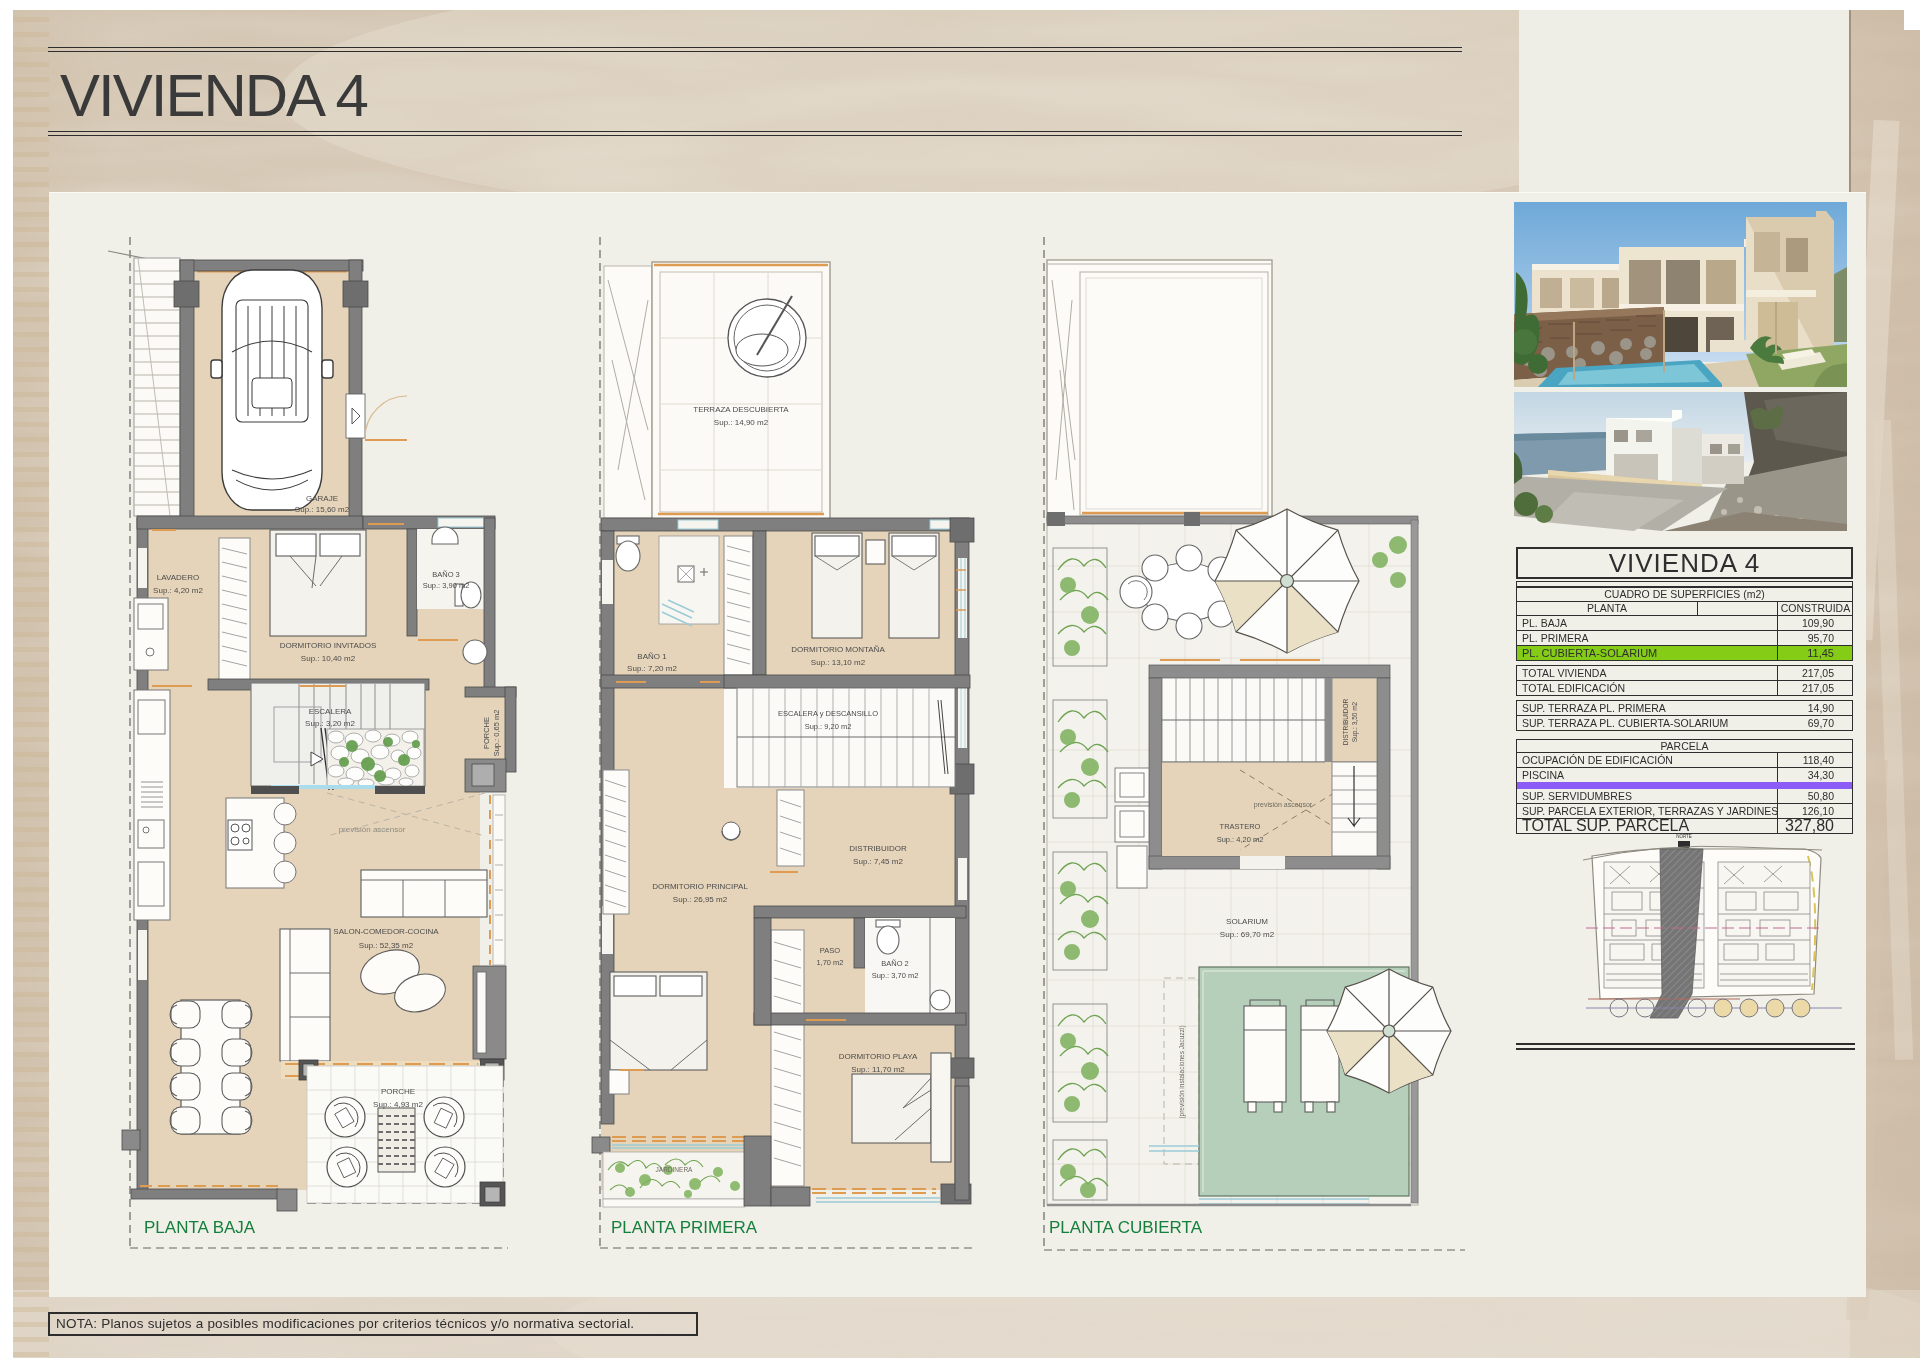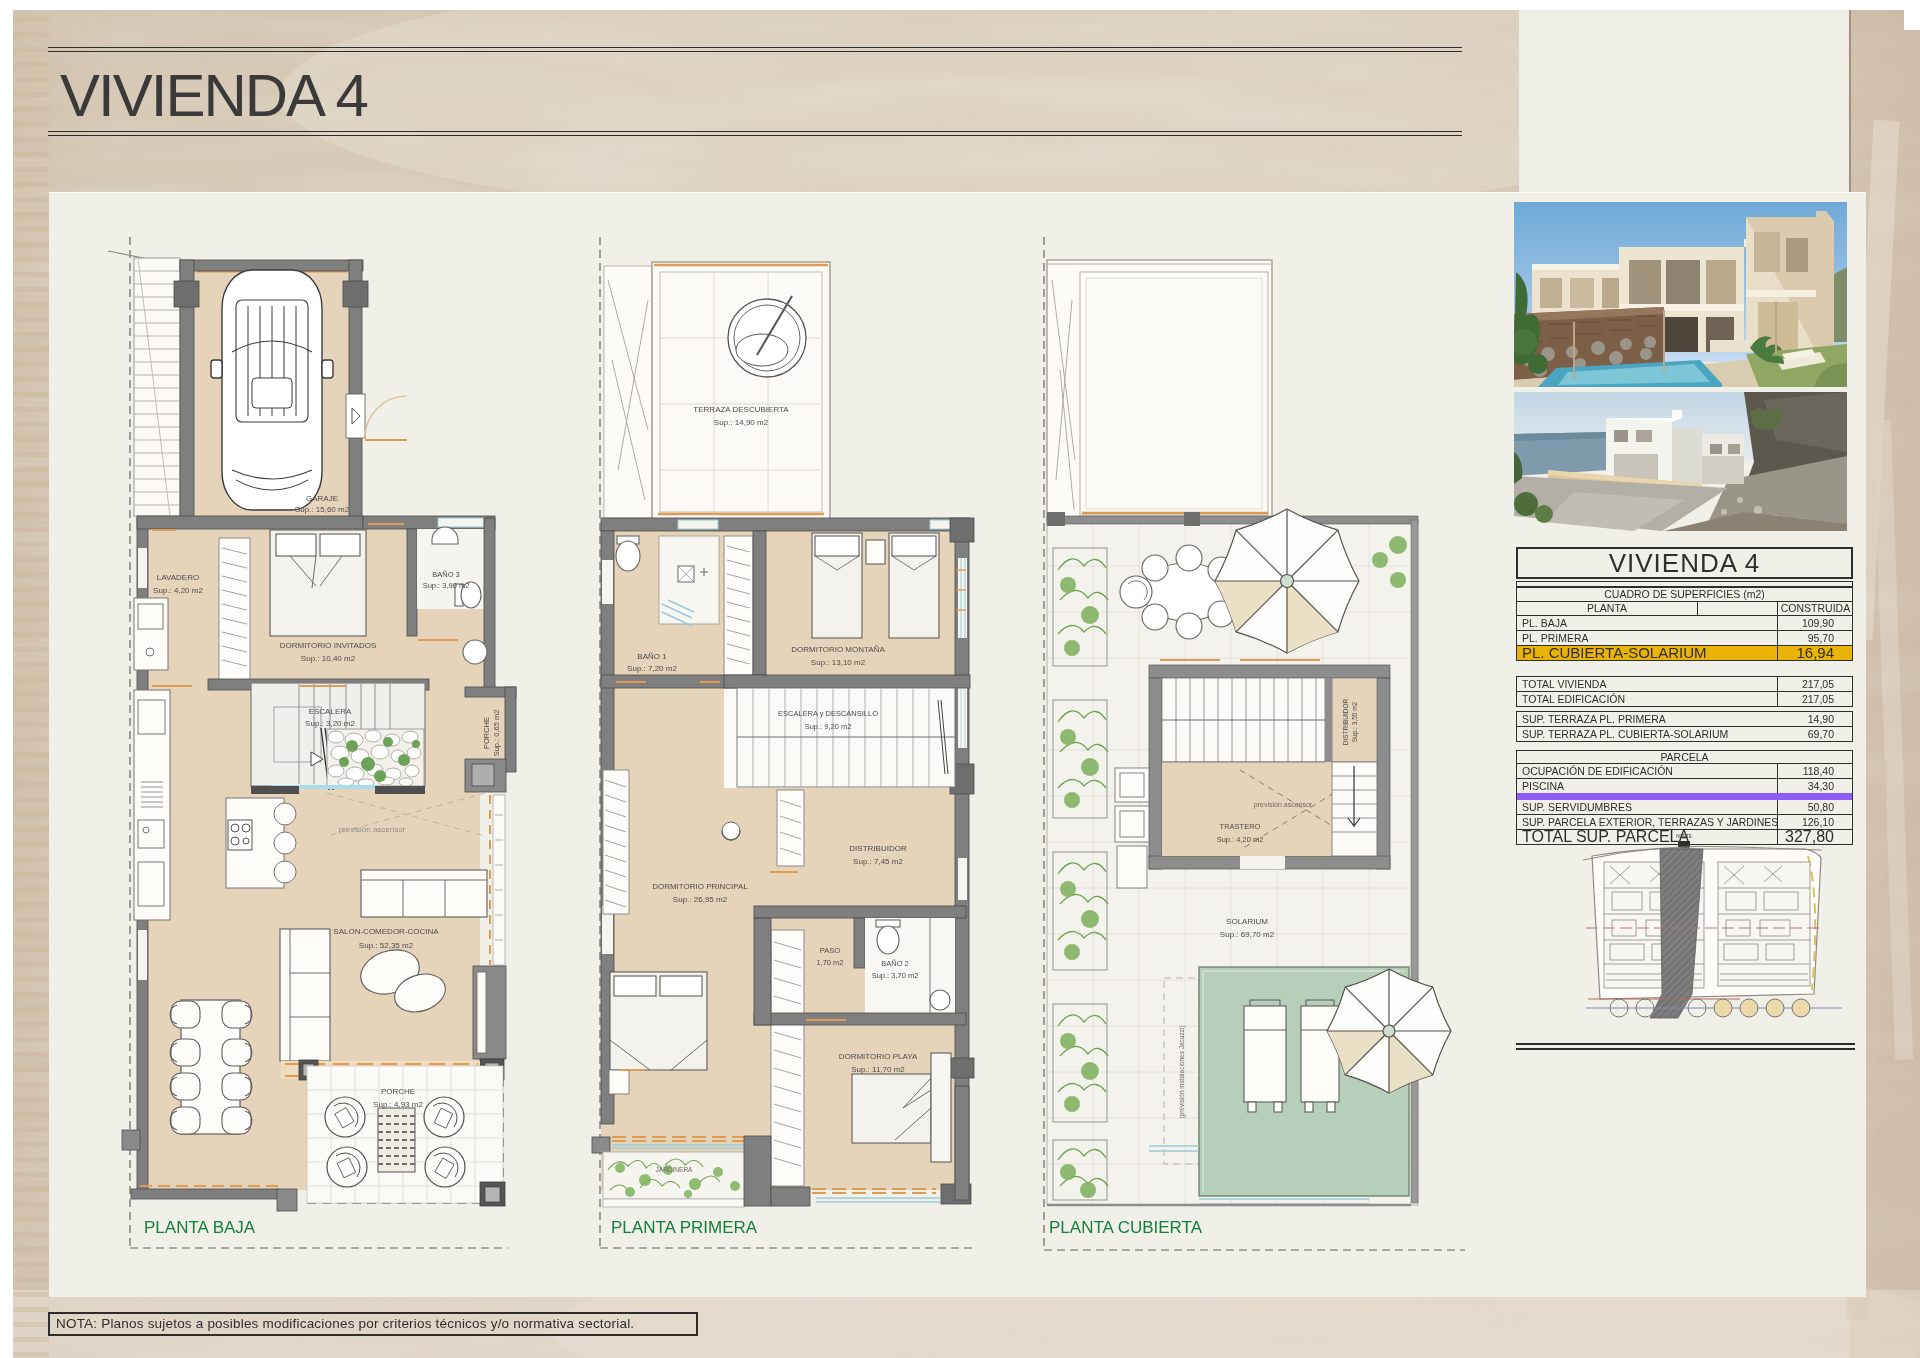--- a/index.html
+++ b/index.html
@@ -935,27 +935,27 @@
       <span style="position:absolute;left:260px;border-left:1px solid #2e2e2e;height:14px;"></span>
       <span style="position:absolute;right:18px;">109,90</span>
   </div>
 
   <div style="border:1px solid #2e2e2e;border-top:none;height:14px;font-size:10.5px;line-height:14px;position:relative;background:#f0efe8;">
     <span style="position:absolute;left:5px;">PL. PRIMERA</span>
       <span style="position:absolute;left:260px;border-left:1px solid #2e2e2e;height:14px;"></span>
       <span style="position:absolute;right:18px;">95,70</span>
   </div>
 
-  <div style="border:1px solid #2e2e2e;border-top:none;height:14px;font-size:15px;line-height:14px;position:relative;background:#eab308;">
+  <div style="border:1px solid #2e2e2e;border-top:none;height:14px;font-size:11px;line-height:14px;position:relative;background:#84cc16;">
     <span style="position:absolute;left:5px;">PL. CUBIERTA-SOLARIUM</span>
       <span style="position:absolute;left:260px;border-left:1px solid #2e2e2e;height:14px;"></span>
-      <span style="position:absolute;right:18px;">16,94</span>
+      <span style="position:absolute;right:18px;">11,45</span>
   </div>
 
-  <div style="border:1px solid #2e2e2e;margin-top:15px;background:#f0efe8;">
+  <div style="border:1px solid #2e2e2e;margin-top:4px;background:#f0efe8;">
     <div style="height:14px;font-size:10.5px;line-height:14px;position:relative;border-bottom:1px solid #2e2e2e;">
       <span style="position:absolute;left:5px;">TOTAL VIVIENDA</span>
         <span style="position:absolute;left:260px;border-left:1px solid #2e2e2e;height:14px;"></span>
         <span style="position:absolute;right:18px;">217,05</span>
     </div>
     <div style="height:14px;font-size:10.5px;line-height:14px;position:relative;">
       <span style="position:absolute;left:5px;">TOTAL EDIFICACIÓN</span>
         <span style="position:absolute;left:260px;border-left:1px solid #2e2e2e;height:14px;"></span>
         <span style="position:absolute;right:18px;">217,05</span>
     </div>

